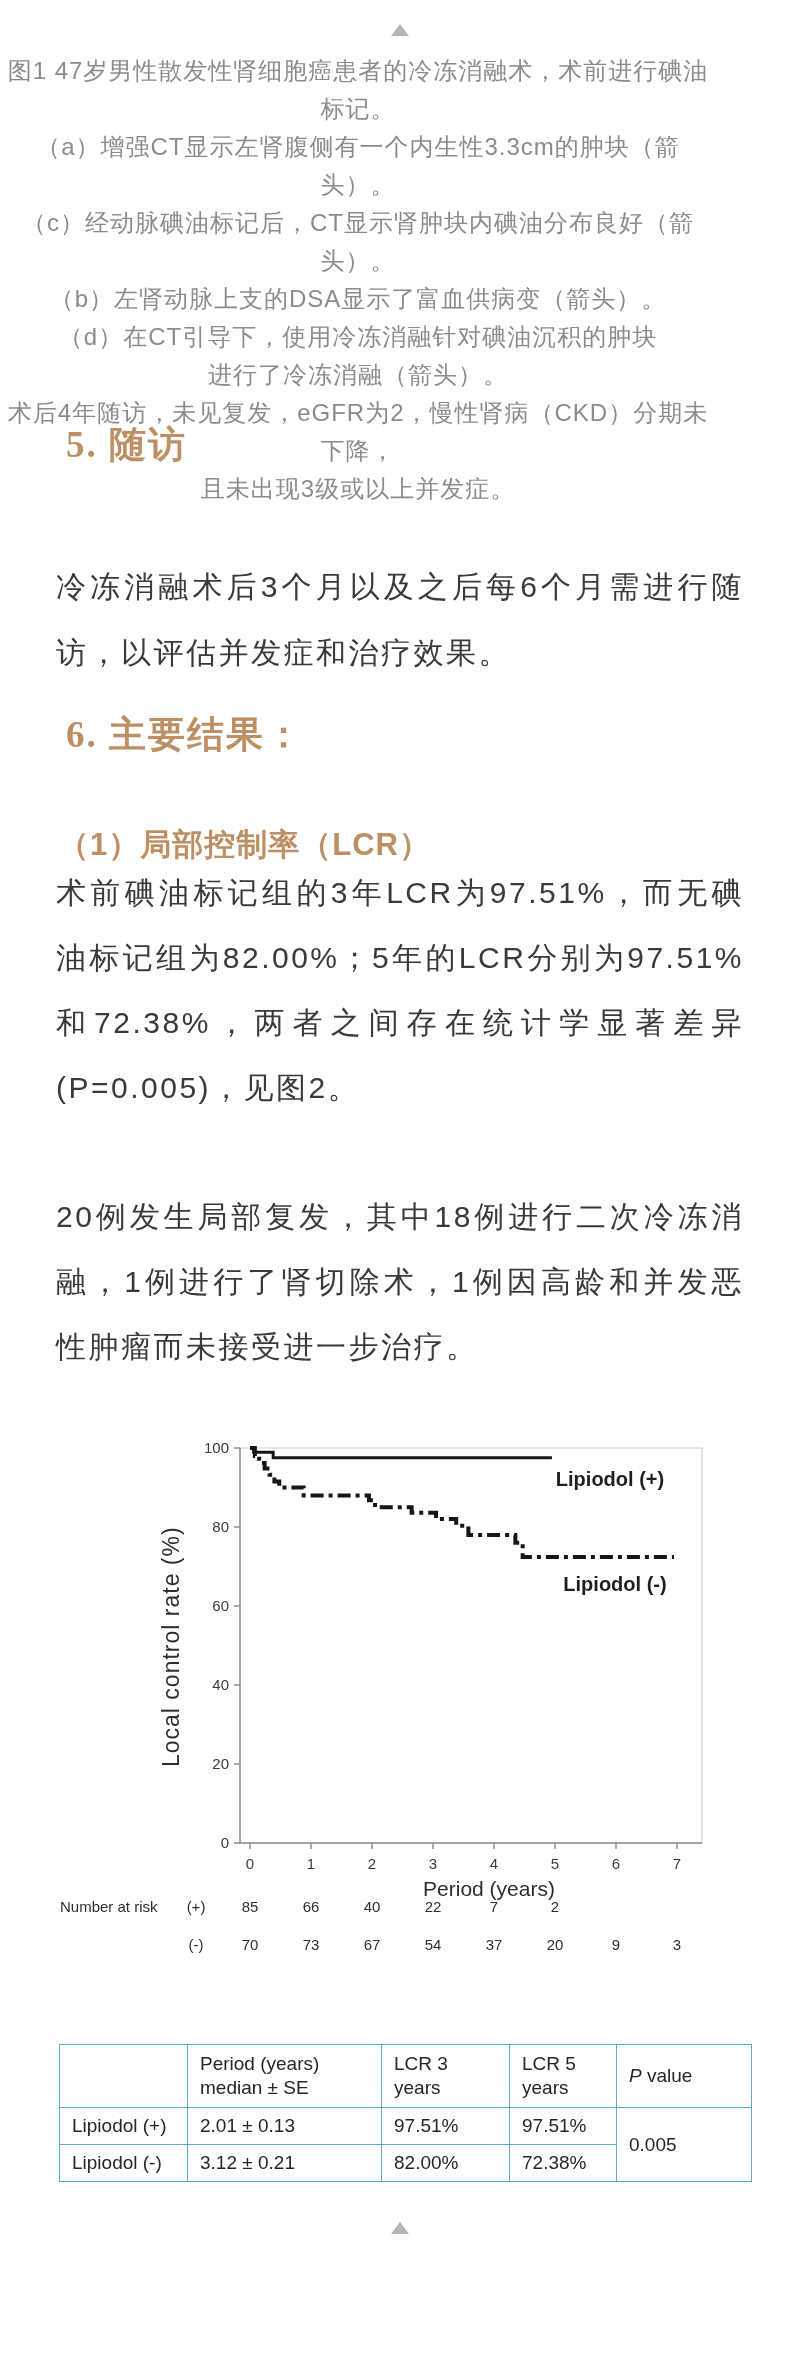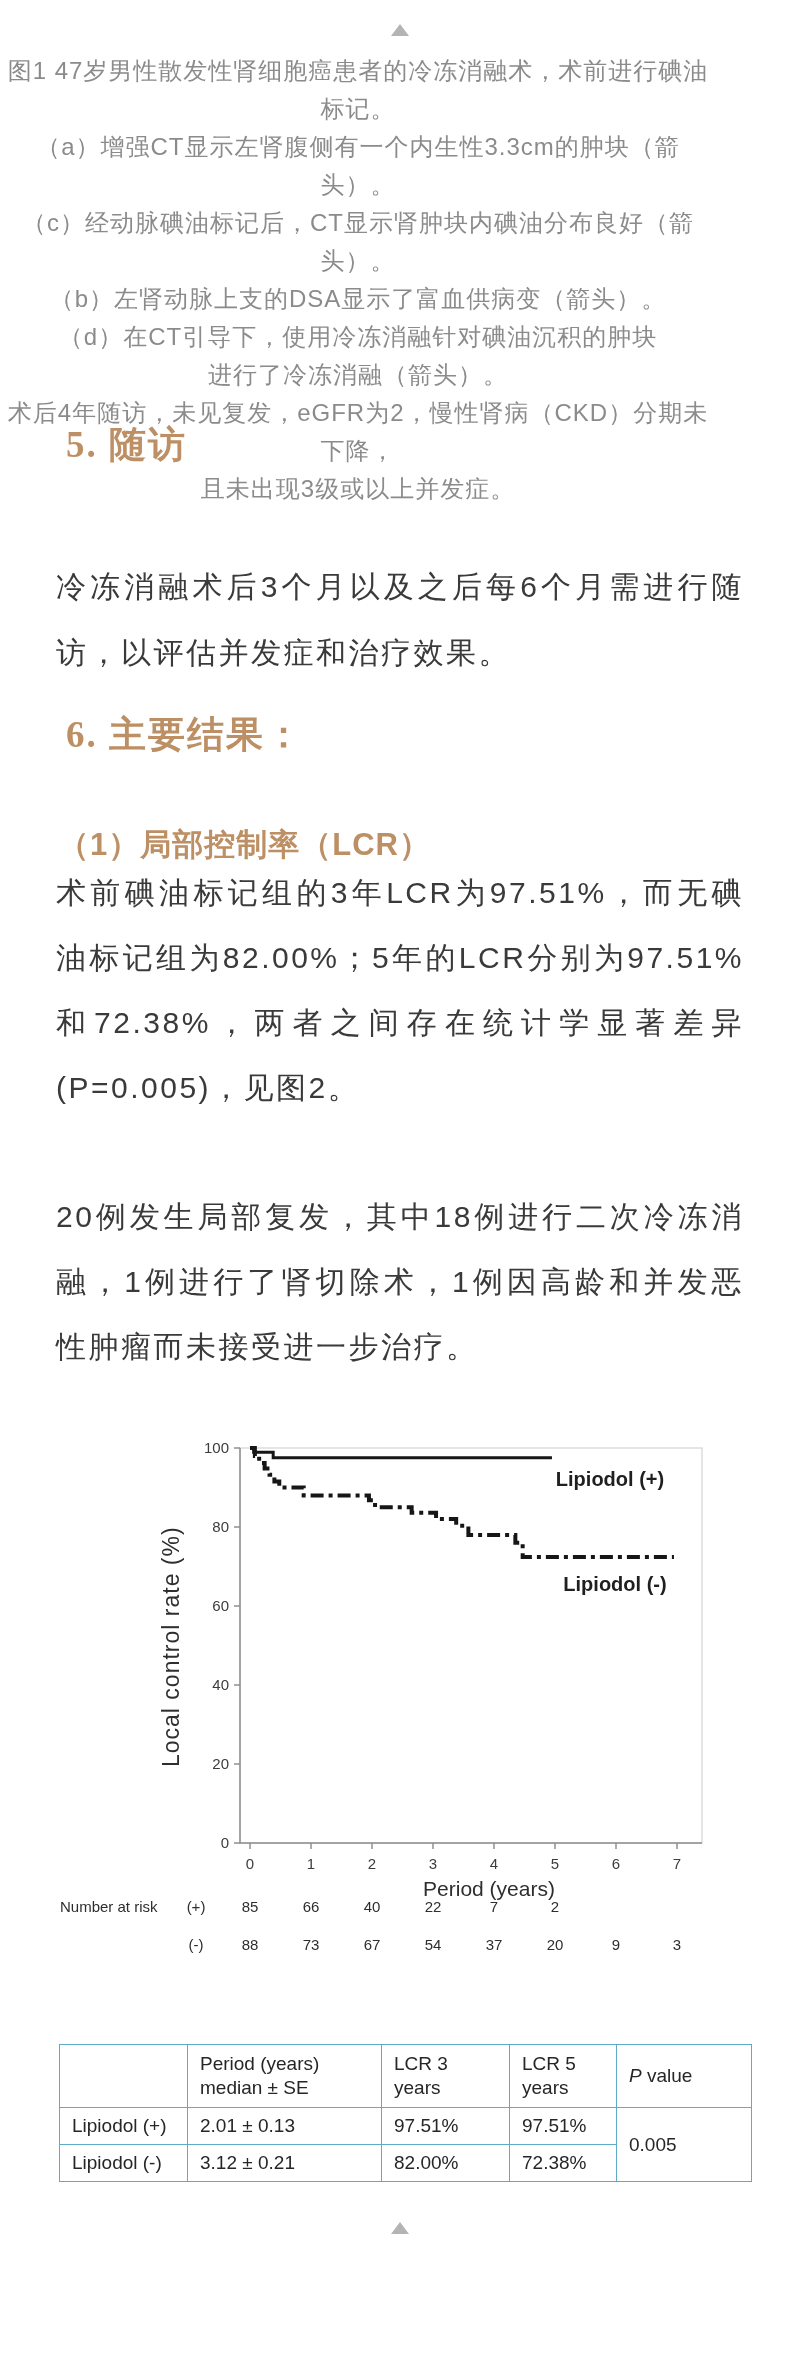--- a/index.html
+++ b/index.html
@@ -141,21 +141,21 @@
     <span class="nar-label">Number at risk</span>
     <span class="nar-group" id="nar-plus">(+)</span>
     <span class="nar-group" id="nar-minus">(-)</span>
     <div id="nar-values">
         <span class="nar-val" style="left: 228px; top: 500px;">85</span>
         <span class="nar-val" style="left: 289px; top: 500px;">66</span>
         <span class="nar-val" style="left: 350px; top: 500px;">40</span>
         <span class="nar-val" style="left: 411px; top: 500px;">22</span>
         <span class="nar-val" style="left: 472px; top: 500px;">7</span>
         <span class="nar-val" style="left: 533px; top: 500px;">2</span>
-        <span class="nar-val" style="left: 228px; top: 538px;">88</span>
+        <span class="nar-val" style="left: 228px; top: 538px;">70</span>
         <span class="nar-val" style="left: 289px; top: 538px;">73</span>
         <span class="nar-val" style="left: 350px; top: 538px;">67</span>
         <span class="nar-val" style="left: 411px; top: 538px;">54</span>
         <span class="nar-val" style="left: 472px; top: 538px;">37</span>
         <span class="nar-val" style="left: 533px; top: 538px;">20</span>
         <span class="nar-val" style="left: 594px; top: 538px;">9</span>
         <span class="nar-val" style="left: 655px; top: 538px;">3</span>
       </div>
   </div>
 

